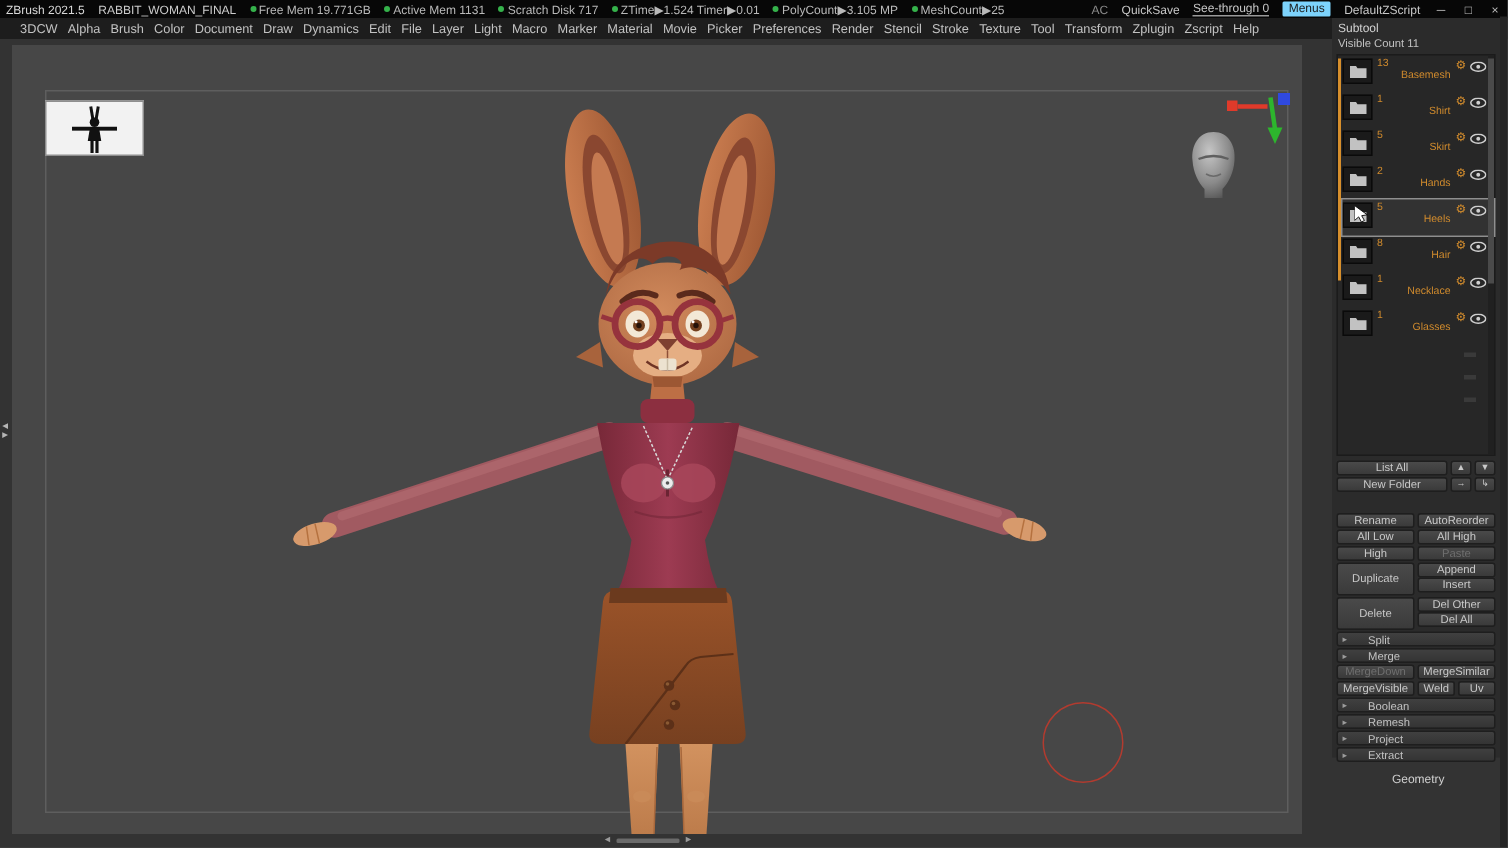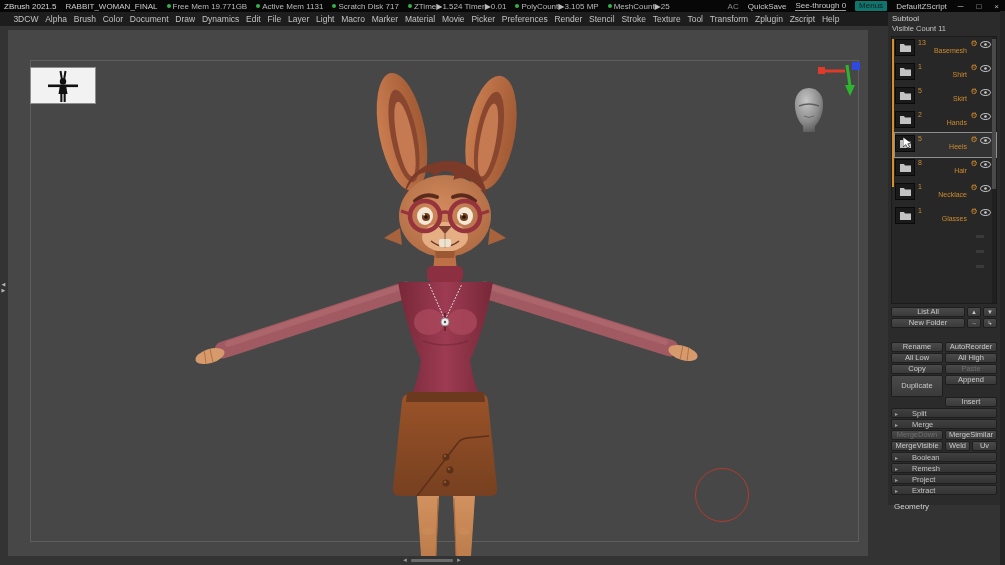--- a/index.html
+++ b/index.html
@@ -14,21 +14,21 @@
     position:absolute; top:0; left:0; right:0; height:12px; background:#070707;
     display:flex; align-items:center; font-size:8px; padding:0 4px; gap:9px; white-space:nowrap;text-align:right;
   }
   .titlebar .app { color:#d8d8d8; }
   .titlebar .doc { color:#cccccc; }
   .stat { display:flex; align-items:center; gap:2px; color:#b9b9b9; }
   .dot { width:4px; height:4px; border-radius:50%; background:#35b24b; display:inline-block; }
   .tb-spacer { flex:1; }
   .tb-dim { color:#8a8a8a; }
   .tb-underline { border-bottom:1px solid #9a9a9a; padding-bottom:0px; }
-  .tb-menus { background:#0f766e; color:#1c1c1c; padding:0 4px; border-radius:1px; height:10px; line-height:10px; }
+  .tb-menus { background:#7dd3fc; color:#1c1c1c; padding:0 4px; border-radius:1px; height:10px; line-height:10px; }
   .winbtn { color:#bdbdbd; padding:0 2px; font-size:8px; }
   
   .menubar {
     position:absolute; top:12px; left:0; right:0; height:14px; background:#1d1d1d;
     display:flex; align-items:center; font-size:8.5px; padding:0 10px; color:#c2c2c2; white-space:nowrap;
   }
   .mi { padding:0 3.4px; }
   .orange-strip { position:absolute; top:38px; left:85px; width:56px; height:3px; background:#d78f2c; }
   
   .canvas { position:absolute; left:8px; top:30px; width:860px; height:526px; background:#474747; overflow:hidden; }
@@ -72,29 +72,29 @@
     background:linear-gradient(#4a4a4a,#3a3a3a); border:1px solid #1e1e1e; border-radius:2px;
     height:10px; line-height:8.5px; text-align:center; color:#c9c9c9; font-size:7.5px; padding:0 1px;
     overflow:hidden; white-space:nowrap;
   }
   .btn.grow { flex:1; }
   .btn.half { width:52px; flex:none; }
   .btn.sq { width:14px; flex:none; font-size:6px; }
   .btn.third { width:25px; flex:none; }
   .btn.tall { height:22px; line-height:20px; }
   .btn.disabled { color:#6f6f6f; }
-  .stack { display:flex; flex-direction:column; gap:12px; width:52px; }
+  .stack { display:flex; flex-direction:column; gap:0; width:52px; }
   .gap { height:12px; }
   .section-hdr {
     display:flex; align-items:center; gap:14px; height:10px; margin:1px 0; padding:0 3px;
     background:linear-gradient(#404040,#343434); border:1px solid #1e1e1e; border-radius:2px;
     color:#c2c2c2; font-size:7.5px;
   }
   .section-hdr .tri { font-size:6px; color:#9c9c9c; }
-  .next-palette { margin-top:7px; padding-left:3px; color:#cfcfcf; font-size:8px; }
+  .next-palette { margin-top:7px; padding-left:3px; color:#cfcfcf; font-size:8px;text-align:center; }
 </style>
 </head>
 <body>
 
 <div class="titlebar">
   <span class="app">ZBrush 2021.5</span>
   <span class="doc">RABBIT_WOMAN_FINAL</span>
   <span class="stat">
       <span class="dot"></span>
       <span>Free Mem 19.771GB</span>
@@ -529,30 +529,37 @@
     <div class="gap"></div>
     <div class="btn-row">
       <div class="btn half">Rename</div>
       <div class="btn half">AutoReorder</div>
     </div>
     <div class="btn-row">
       <div class="btn half">All Low</div>
       <div class="btn half">All High</div>
     </div>
     <div class="btn-row">
-      <div class="btn half">Copy</div>
+      <div class="btn half">High</div>
       <div class="btn half disabled">Paste</div>
     </div>
     <div class="btn-row">
       <div class="btn half tall">Duplicate</div>
       <div class="stack">
         <div class="btn">Append</div>
         <div class="btn">Insert</div>
       </div>
     </div>
+    <div class="btn-row">
+      <div class="btn half tall">Delete</div>
+      <div class="stack">
+        <div class="btn">Del Other</div>
+        <div class="btn">Del All</div>
+      </div>
+    </div>
     <div class="section-hdr">
       <span class="tri">▸</span>
       <span>Split</span>
     </div>
     <div class="section-hdr">
       <span class="tri">▸</span>
       <span>Merge</span>
     </div>
     <div class="btn-row">
       <div class="btn half disabled">MergeDown</div>

